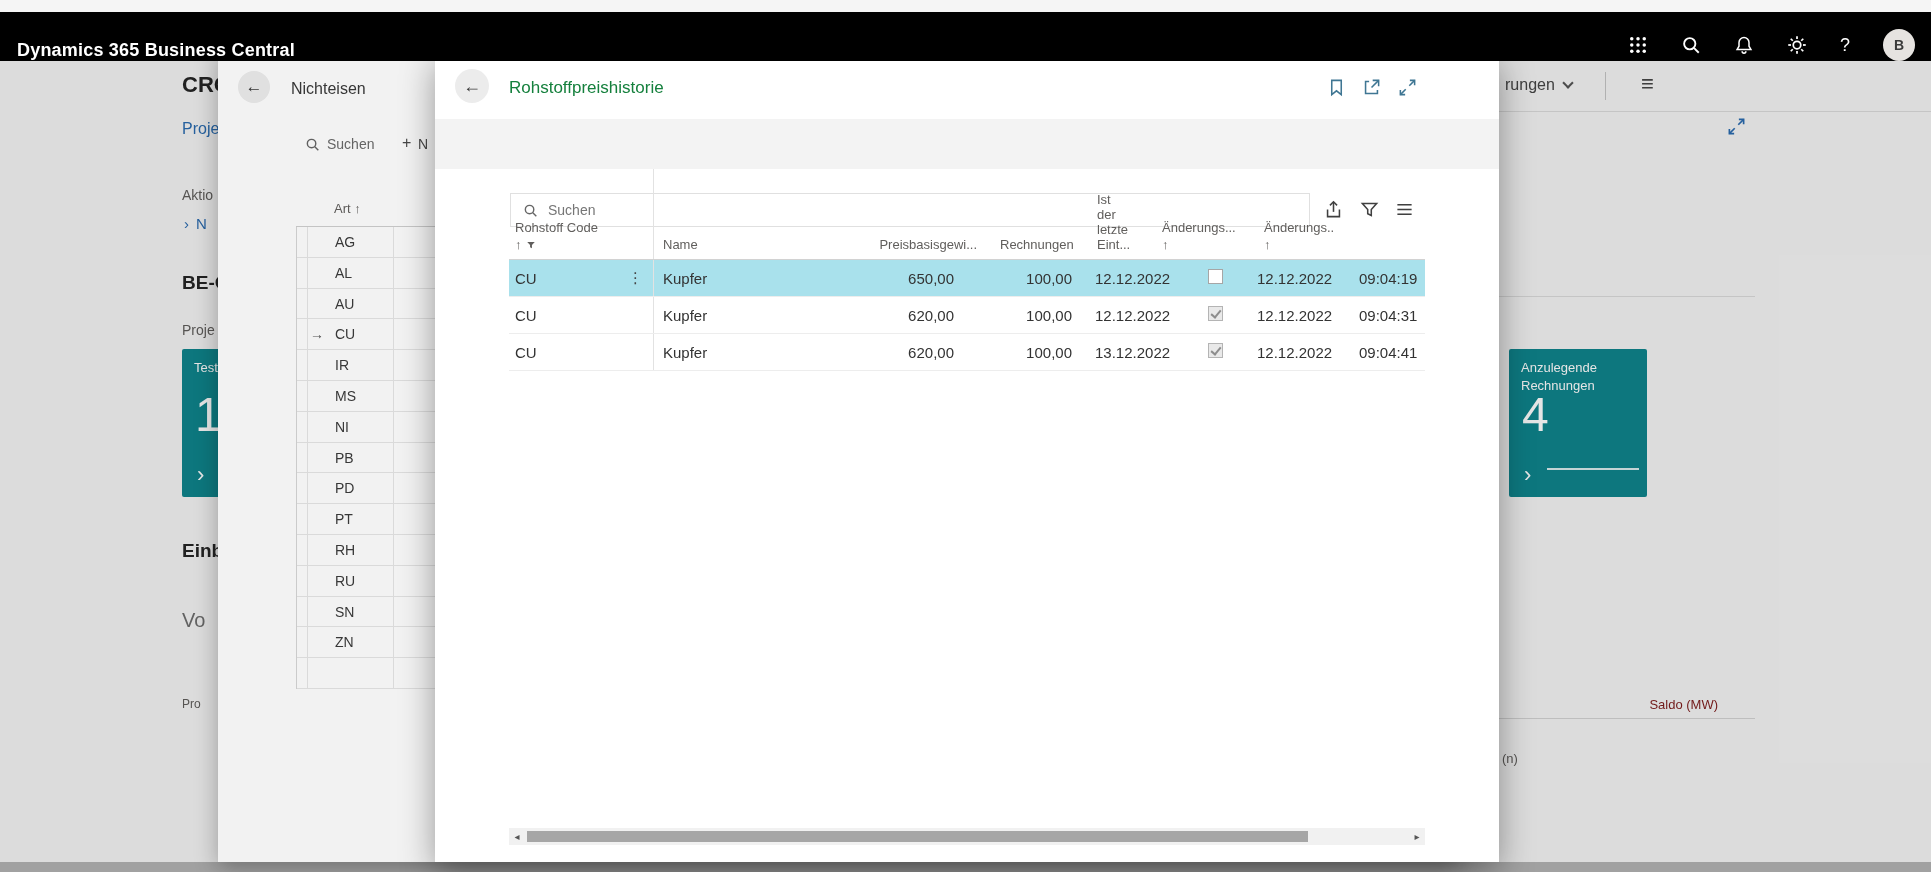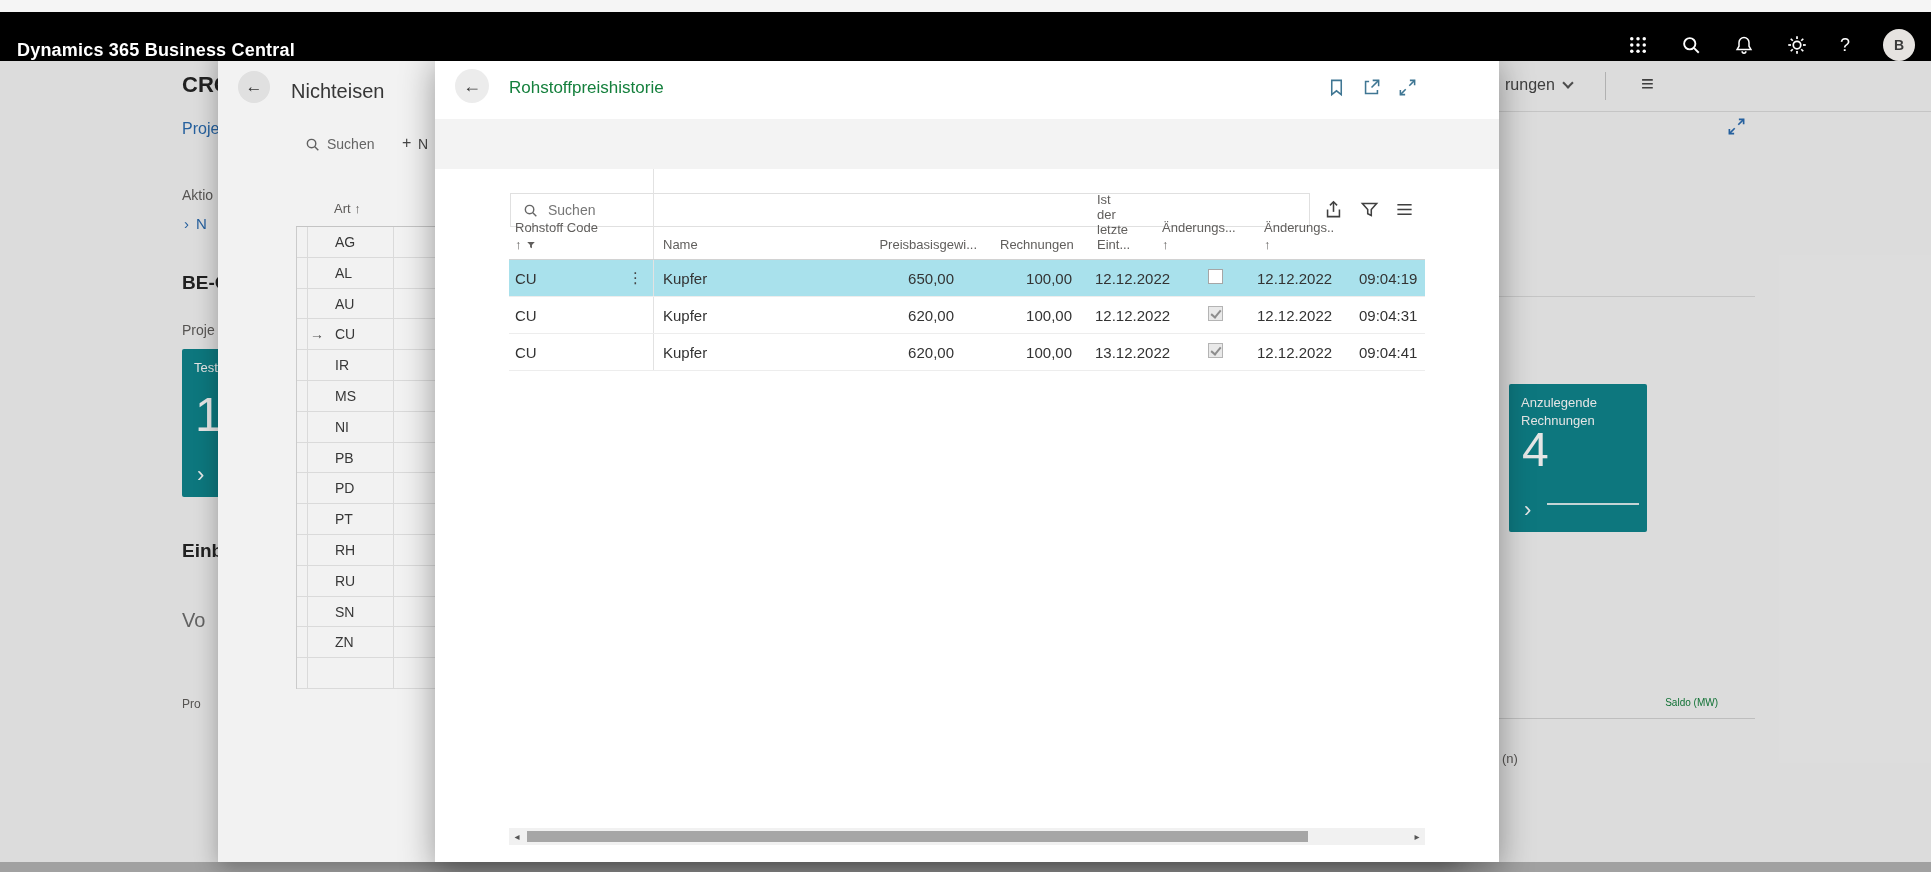--- a/index.html
+++ b/index.html
@@ -36,45 +36,45 @@
   .rc-actions { left:182px; top:138px; font-size:14px; color:#605e5c; }
   .rc-actionrow { left:184px; top:166px; font-size:15px; color:var(--link); cursor:pointer; display:flex; gap:7px; }
   .rc-h2 { left:182px; top:223px; font-size:19px; }
   .rc-lbl2 { left:182px; top:273px; font-size:14px; color:#605e5c; }
   .rc-h3 { left:182px; top:491px; font-size:19px; }
   .rc-vo { left:182px; top:560px; font-size:20px; color:#6e6e6e; }
   .rc-pro { left:182px; top:648px; font-size:12px; color:#605e5c; }
 
   .tile { background:var(--teal); color:#fff; cursor:pointer; border-radius:2px; }
   .tile-1 { left:182px; top:300px; width:120px; height:148px; }
-  .tile-2 { left:1509px; top:300px; width:138px; height:148px;margin-top:35px; }
+  .tile-2 { left:1509px; top:300px; width:138px; height:148px; }
   .tile .cap  { position:absolute; left:12px; top:10px; font-size:13px; line-height:18px; }
   .tile .num  { position:absolute; left:13px; top:38px; font-size:48px; font-weight:300; }
   .tile .rule { position:absolute; left:38px; right:8px; top:119px; height:2px; background:rgba(255,255,255,.85); }
   .tile .chev { position:absolute; left:15px; top:113px; font-size:22px; font-weight:400; }
 
   .rc-dd { left:1505px; top:27px; display:flex; align-items:center; gap:9px; font-size:16px; color:#474747; cursor:pointer; }
   .chev-down { width:8px; height:8px; border-right:2px solid #555; border-bottom:2px solid #555; transform:rotate(45deg); margin-top:-5px; }
   .rc-vdiv { left:1605px; top:23px; width:1px; height:28px; background:#c6c6c6; }
   .rc-burger { left:1641px; top:22px; font-size:22px; color:#474747; cursor:pointer; }
   .rc-hline1 { left:1459px; top:62px; width:472px; height:1px; background:#dcdcdc; }
   .rc-expand { left:1727px; top:68px; width:19px; height:19px; color:var(--link); cursor:pointer; }
   .rc-expand svg { width:100%; height:100%; }
   .rc-hline2 { left:1459px; top:247px; width:296px; height:1px; background:#dcdcdc; }
-  .rc-saldo { left:1638px; top:648px; width:80px; font-size:10px; color:#15803d; text-align:right; }
+  .rc-saldo { left:1638px; top:648px; width:80px; font-size:13px; color:#7f1d1d; text-align:right; }
   .rc-hline3 { left:1459px; top:669px; width:296px; height:1px; background:#d4d4d4; }
   .rc-cut { left:1502px; top:702px; font-size:13px; color:#605e5c; }
   .rc-band { left:0; top:813px; width:1931px; height:10px; background:#b4b4b4; }
 
   
   .backbtn { border-radius:50%; background:#ececec; display:flex; align-items:center; justify-content:center; color:#3a3a3a; cursor:pointer; }
 
   
   #dlgB .backbtn { left:20px; top:22px; width:32px; height:32px; font-size:17px; }
-  .nb-title { left:73px; top:31px; font-size:20px; color:#3a3a3a; }
+  .nb-title { left:73px; top:31px; font-size:16px; color:#3a3a3a; }
   .nb-searchicon { left:87px; top:88px; width:15px; height:15px; color:#666; }
   .nb-searchicon svg { width:100%; height:100%; }
   .nb-searchlbl { left:109px; top:87px; font-size:14px; color:#6a6a6a; }
   .nb-plus { left:184px; top:85px; font-size:16px; color:#4a4a4a; cursor:pointer; }
   .nb-new { left:200px; top:87px; font-size:14px; color:#4a4a4a; cursor:pointer; }
   .nb-colhead { left:116px; top:152px; font-size:13px; color:#605e5c; }
   .nb-headline { left:78px; top:177px; width:400px; height:1px; background:#cfcfcf; }
   .nb-rows { left:78px; top:178px; width:400px; border-left:1px solid #d6d6d6; }
   .nb-gutter { position:absolute; left:10px; top:0; bottom:0; width:1px; background:#e6e6e6; }
   .nb-coldiv { position:absolute; left:96px; top:0; bottom:0; width:1px; background:#e6e6e6; }

